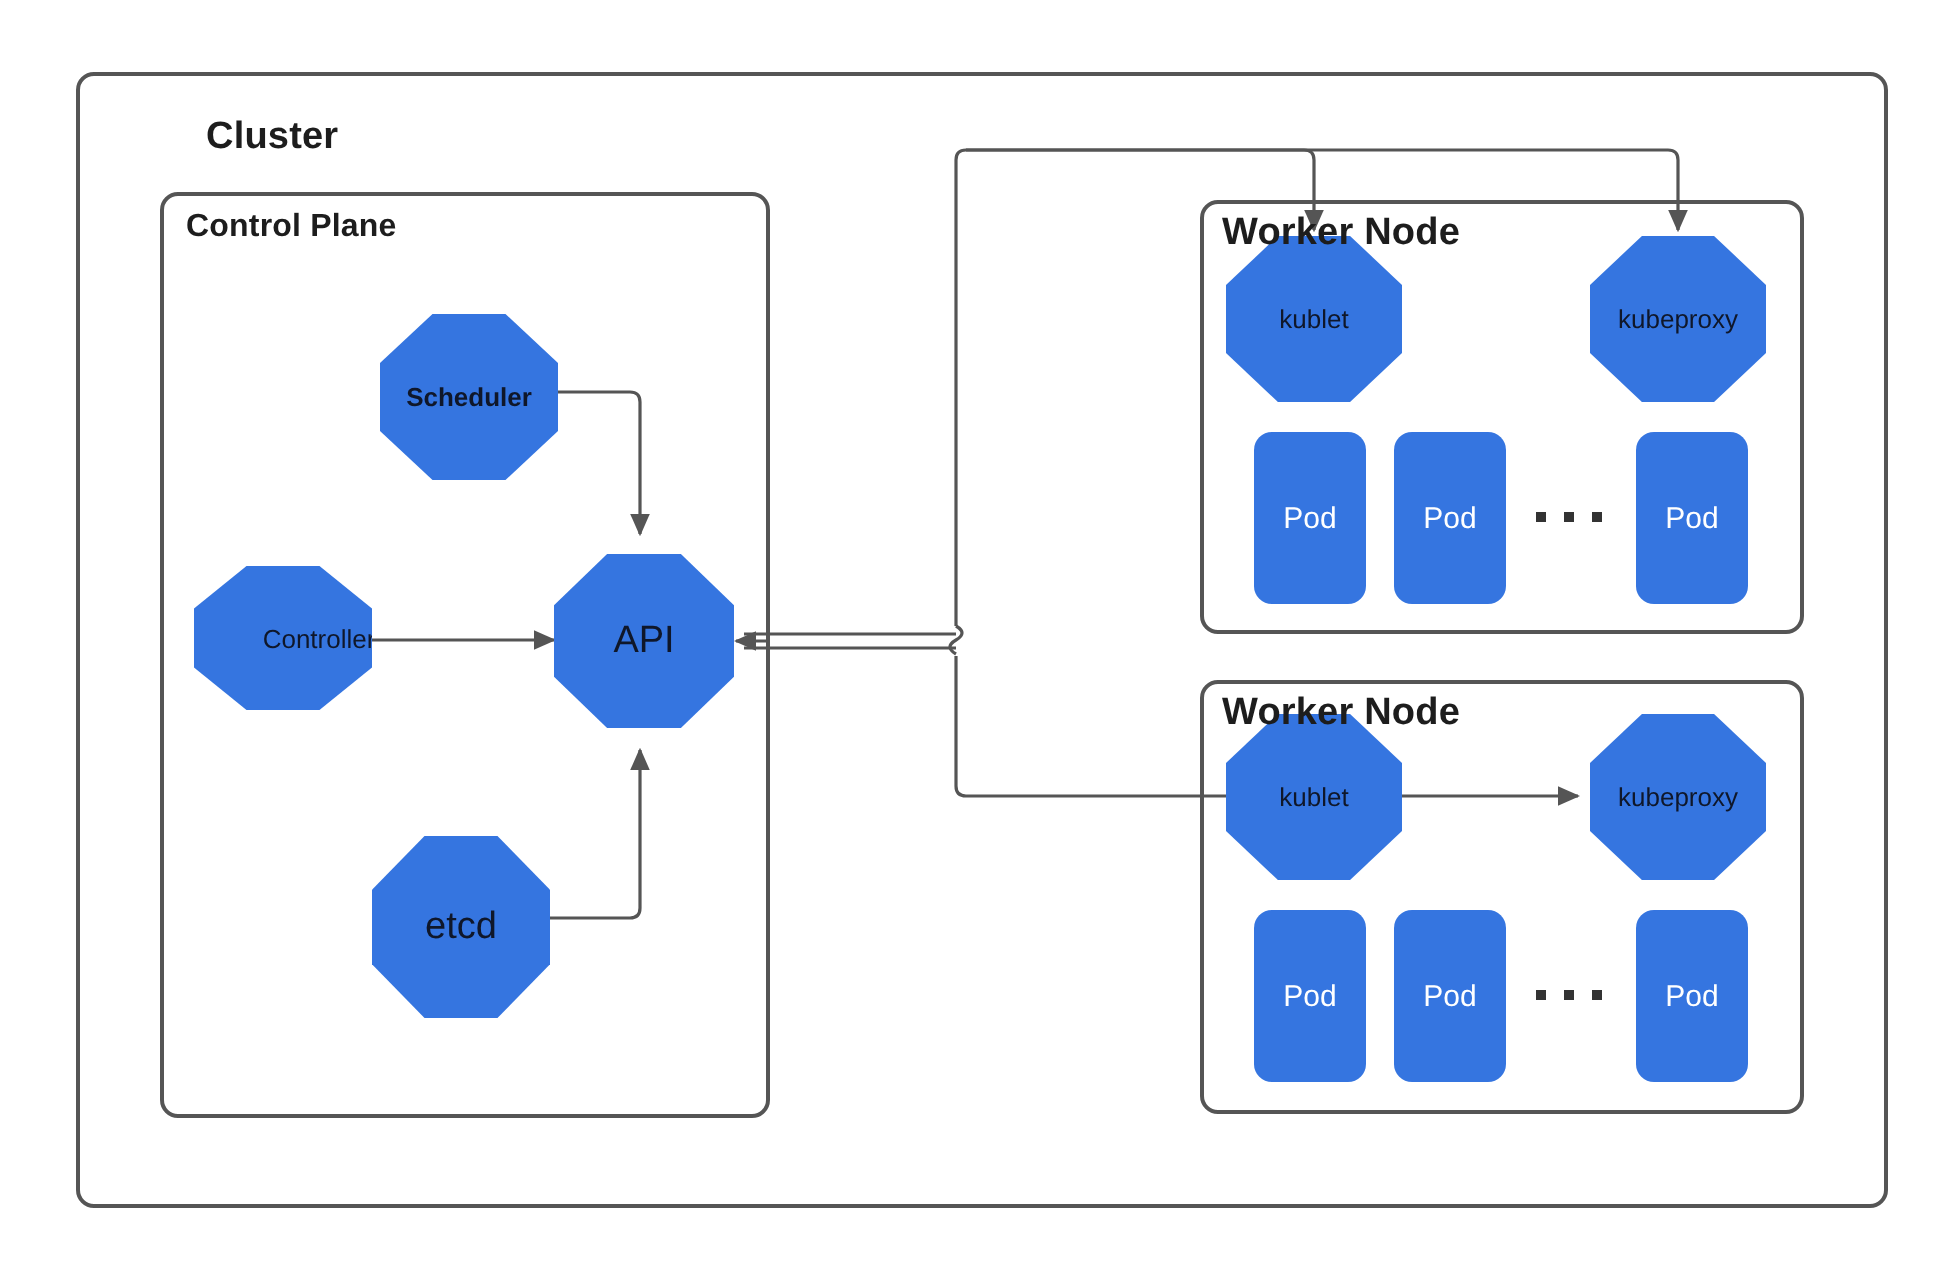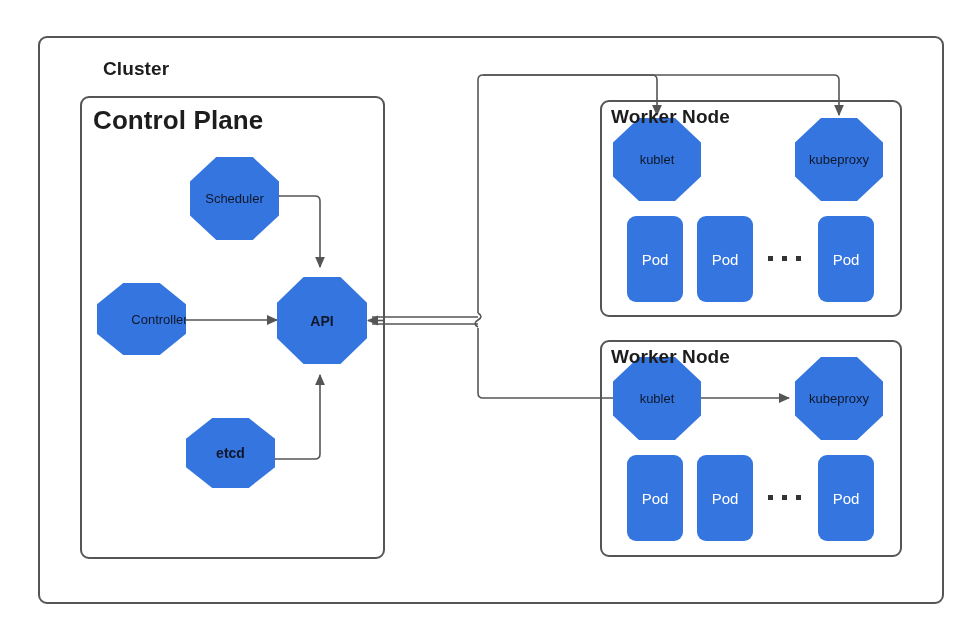--- a/index.html
+++ b/index.html
@@ -34,21 +34,21 @@
     position: absolute;
     font-weight: bold;
     color: #1d1d1d;
     white-space: nowrap;
     letter-spacing: 0.1px;
   }
   #cluster-box   { left: 38px;  top: 36px;  width: 906px; height: 568px; }
   #cluster-title { left: 55px;  top: 58px;  font-size: 19px; margin-left: 48px; }
 
   #control-plane-box   { left: 80px; top: 96px;  width: 305px; height: 463px; }
-  #control-plane-title { left: 93px; top: 105px; font-size: 26px; }
+  #control-plane-title { left: 93px; top: 105px; font-size: 16px; }
 
   #worker-node-1-box   { left: 600px; top: 100px; width: 302px; height: 217px; }
   #worker-node-1-title { left: 611px; top: 106px; font-size: 19px; }
 
   #worker-node-2-box   { left: 600px; top: 340px; width: 302px; height: 217px; }
   #worker-node-2-title { left: 611px; top: 346px; font-size: 19px; }
 
   
   .octagon {
     position: absolute;
@@ -61,21 +61,21 @@
     justify-content: center;
   }
   .octagon span {
     color: #0f172a;
     font-size: 13px;
     line-height: 1;
     text-align: center;
     white-space: nowrap;
     pointer-events: none;
   }
-  .octagon.big span { font-size: 14px; font-weight: bold; }
+  .octagon.big span { font-size: 19px; }
 
   
   .pod {
     position: absolute;
     box-sizing: border-box;
     background: var(--node-blue, #3575e0);
     border-radius: 9px;
     display: flex;
     align-items: center;
     justify-content: center;
@@ -138,33 +138,33 @@
     <path d="M 701 398 L 789 398" marker-end="url(#arrow-end)"></path>
   </g>
 </svg>
 
 <div class="box" id="cluster-box"></div>
 <div class="box-title" id="cluster-title">Cluster</div>
 
 <div class="box" id="control-plane-box"></div>
 <div class="box-title" id="control-plane-title">Control Plane</div>
 
-<div class="octagon" style="left:190px; top:157px; width:89px; height:83px;">
+<div class="octagon" style="left:190px; top:157px; width:89px; height:83px;font-weight:bold;">
   <span>Scheduler</span>
 </div>
 
 <div class="octagon" style="left:97px; top:283px; width:89px; height:72px;padding-left:36px;">
   <span>Controller</span>
 </div>
 
 <div class="octagon big" style="left:277px; top:277px; width:90px; height:87px;">
   <span>API</span>
 </div>
 
-<div class="octagon big" style="left:186px; top:418px; width:89px; height:70px;">
+<div class="octagon big" style="left:186px; top:418px; width:89px; height:91px;">
   <span>etcd</span>
 </div>
 
 <div class="box" id="worker-node-1-box"></div>
 
 <div class="octagon" style="left:613px; top:118px; width:88px; height:83px;">
   <span>kublet</span>
 </div>
 
 <div class="octagon" style="left:795px; top:118px; width:88px; height:83px;">

